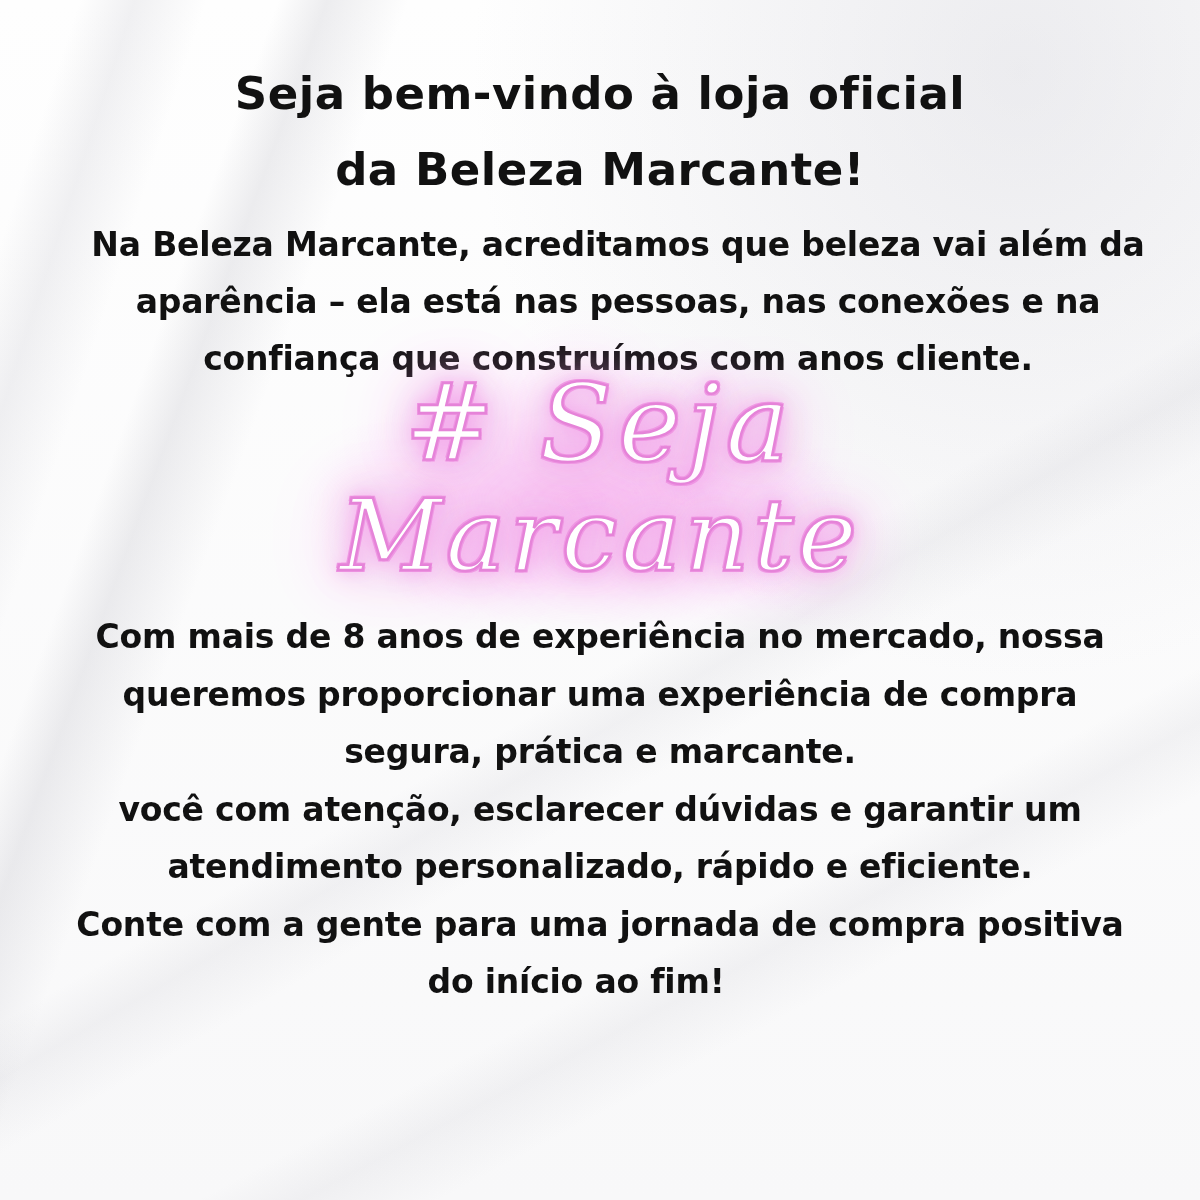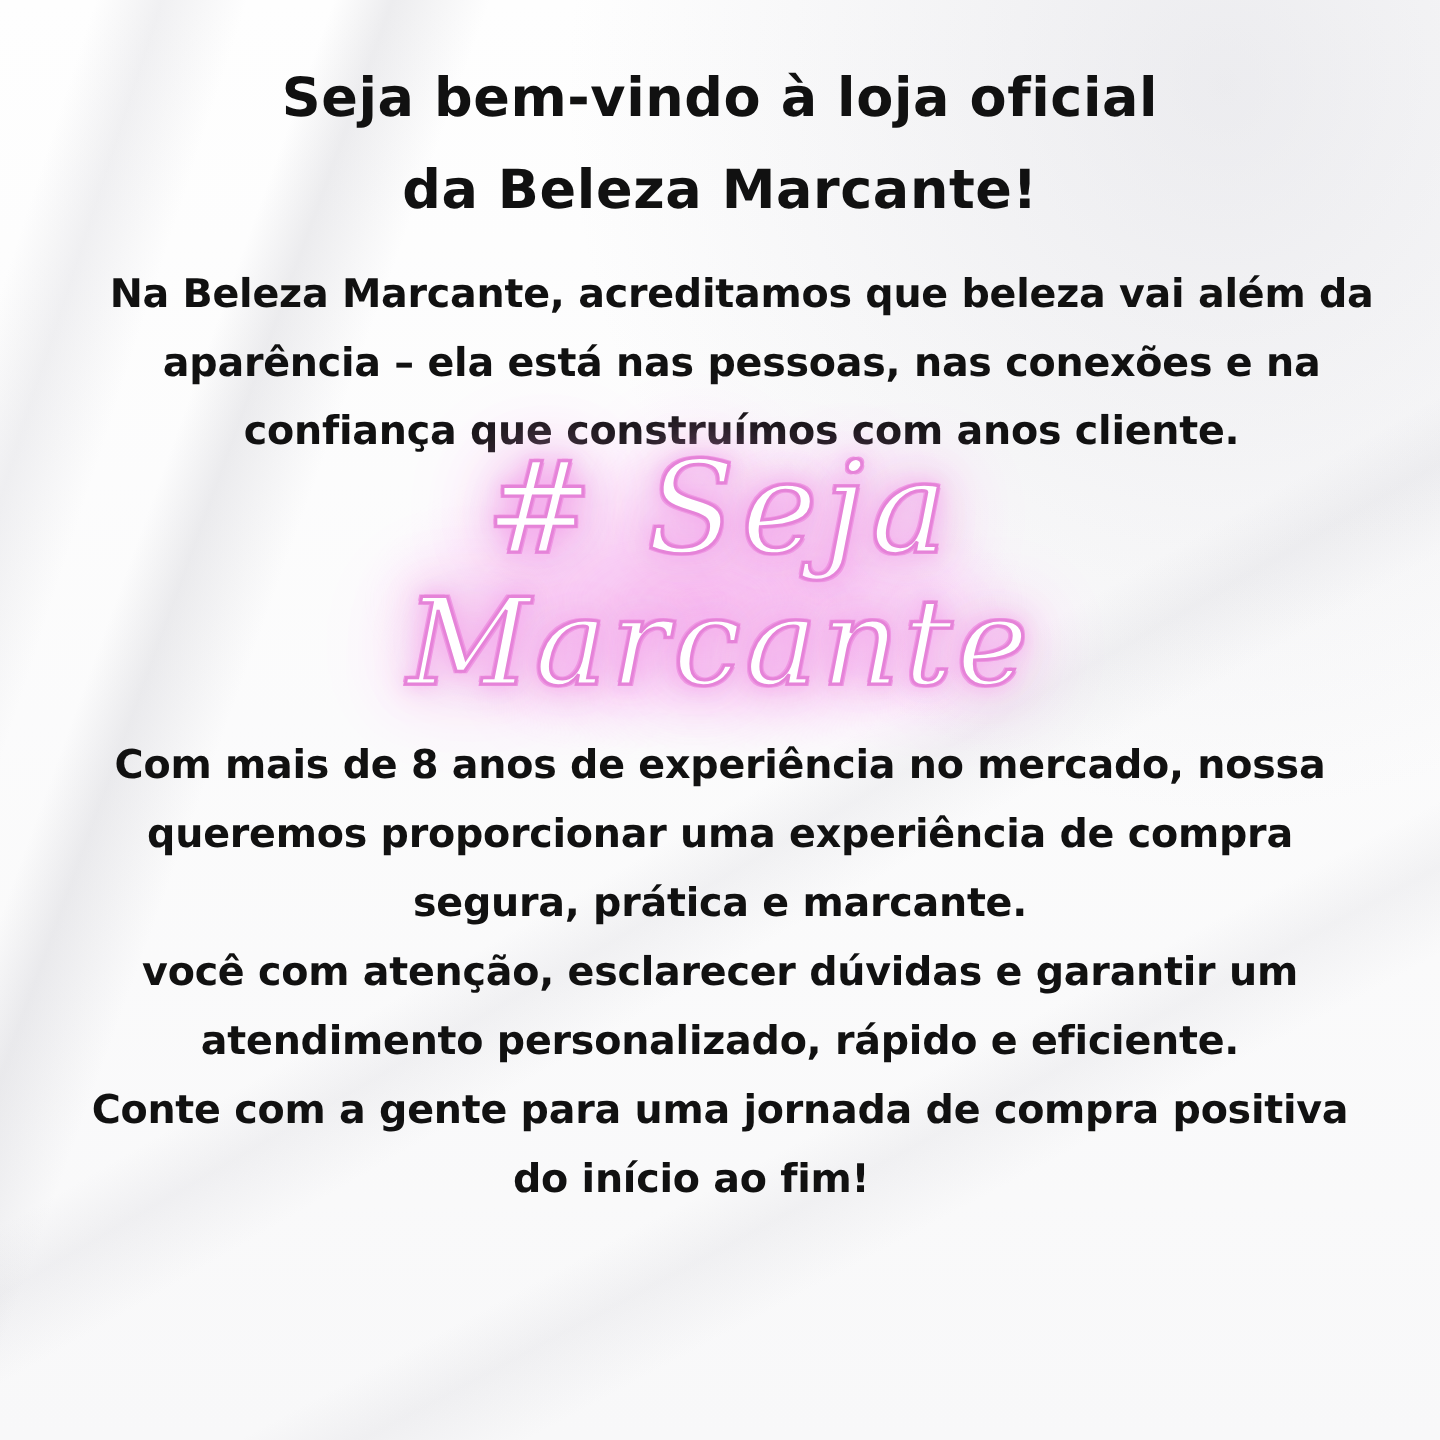--- a/index.html
+++ b/index.html
@@ -15,21 +15,21 @@
       linear-gradient(108deg, rgba(185,185,195,0) 5%, rgba(185,185,195,0.20) 8.5%, rgba(255,255,255,0) 13%),
       linear-gradient(110deg, rgba(175,175,185,0) 17%, rgba(175,175,185,0.22) 20%, rgba(255,255,255,0) 25%),
       linear-gradient(150deg, rgba(180,180,190,0) 54%, rgba(180,180,190,0.14) 57%, rgba(255,255,255,0) 61%),
       linear-gradient(152deg, rgba(180,180,190,0) 71%, rgba(180,180,190,0.13) 74%, rgba(255,255,255,0) 78%),
       linear-gradient(180deg, #fefefe, #f8f8f9);
   }
   .line { display:block; white-space:nowrap; }
 
   .title {
     position:absolute; top:44px; left:0; right:0;
-    margin:0; text-align:center;
+    margin:12px; text-align:center;
     font-size:45px; font-weight:700; line-height:76px; letter-spacing:0.5px;
   }
   .intro {
     position:absolute; top:216px; left:0; right:0;
     text-align:center;
     font-size:33px; font-weight:700; line-height:57px; letter-spacing:-0.2px;padding-left:36px;
   }
   .neon-halo {
     position:absolute; left:250px; top:345px; width:660px; height:310px;
     background:

